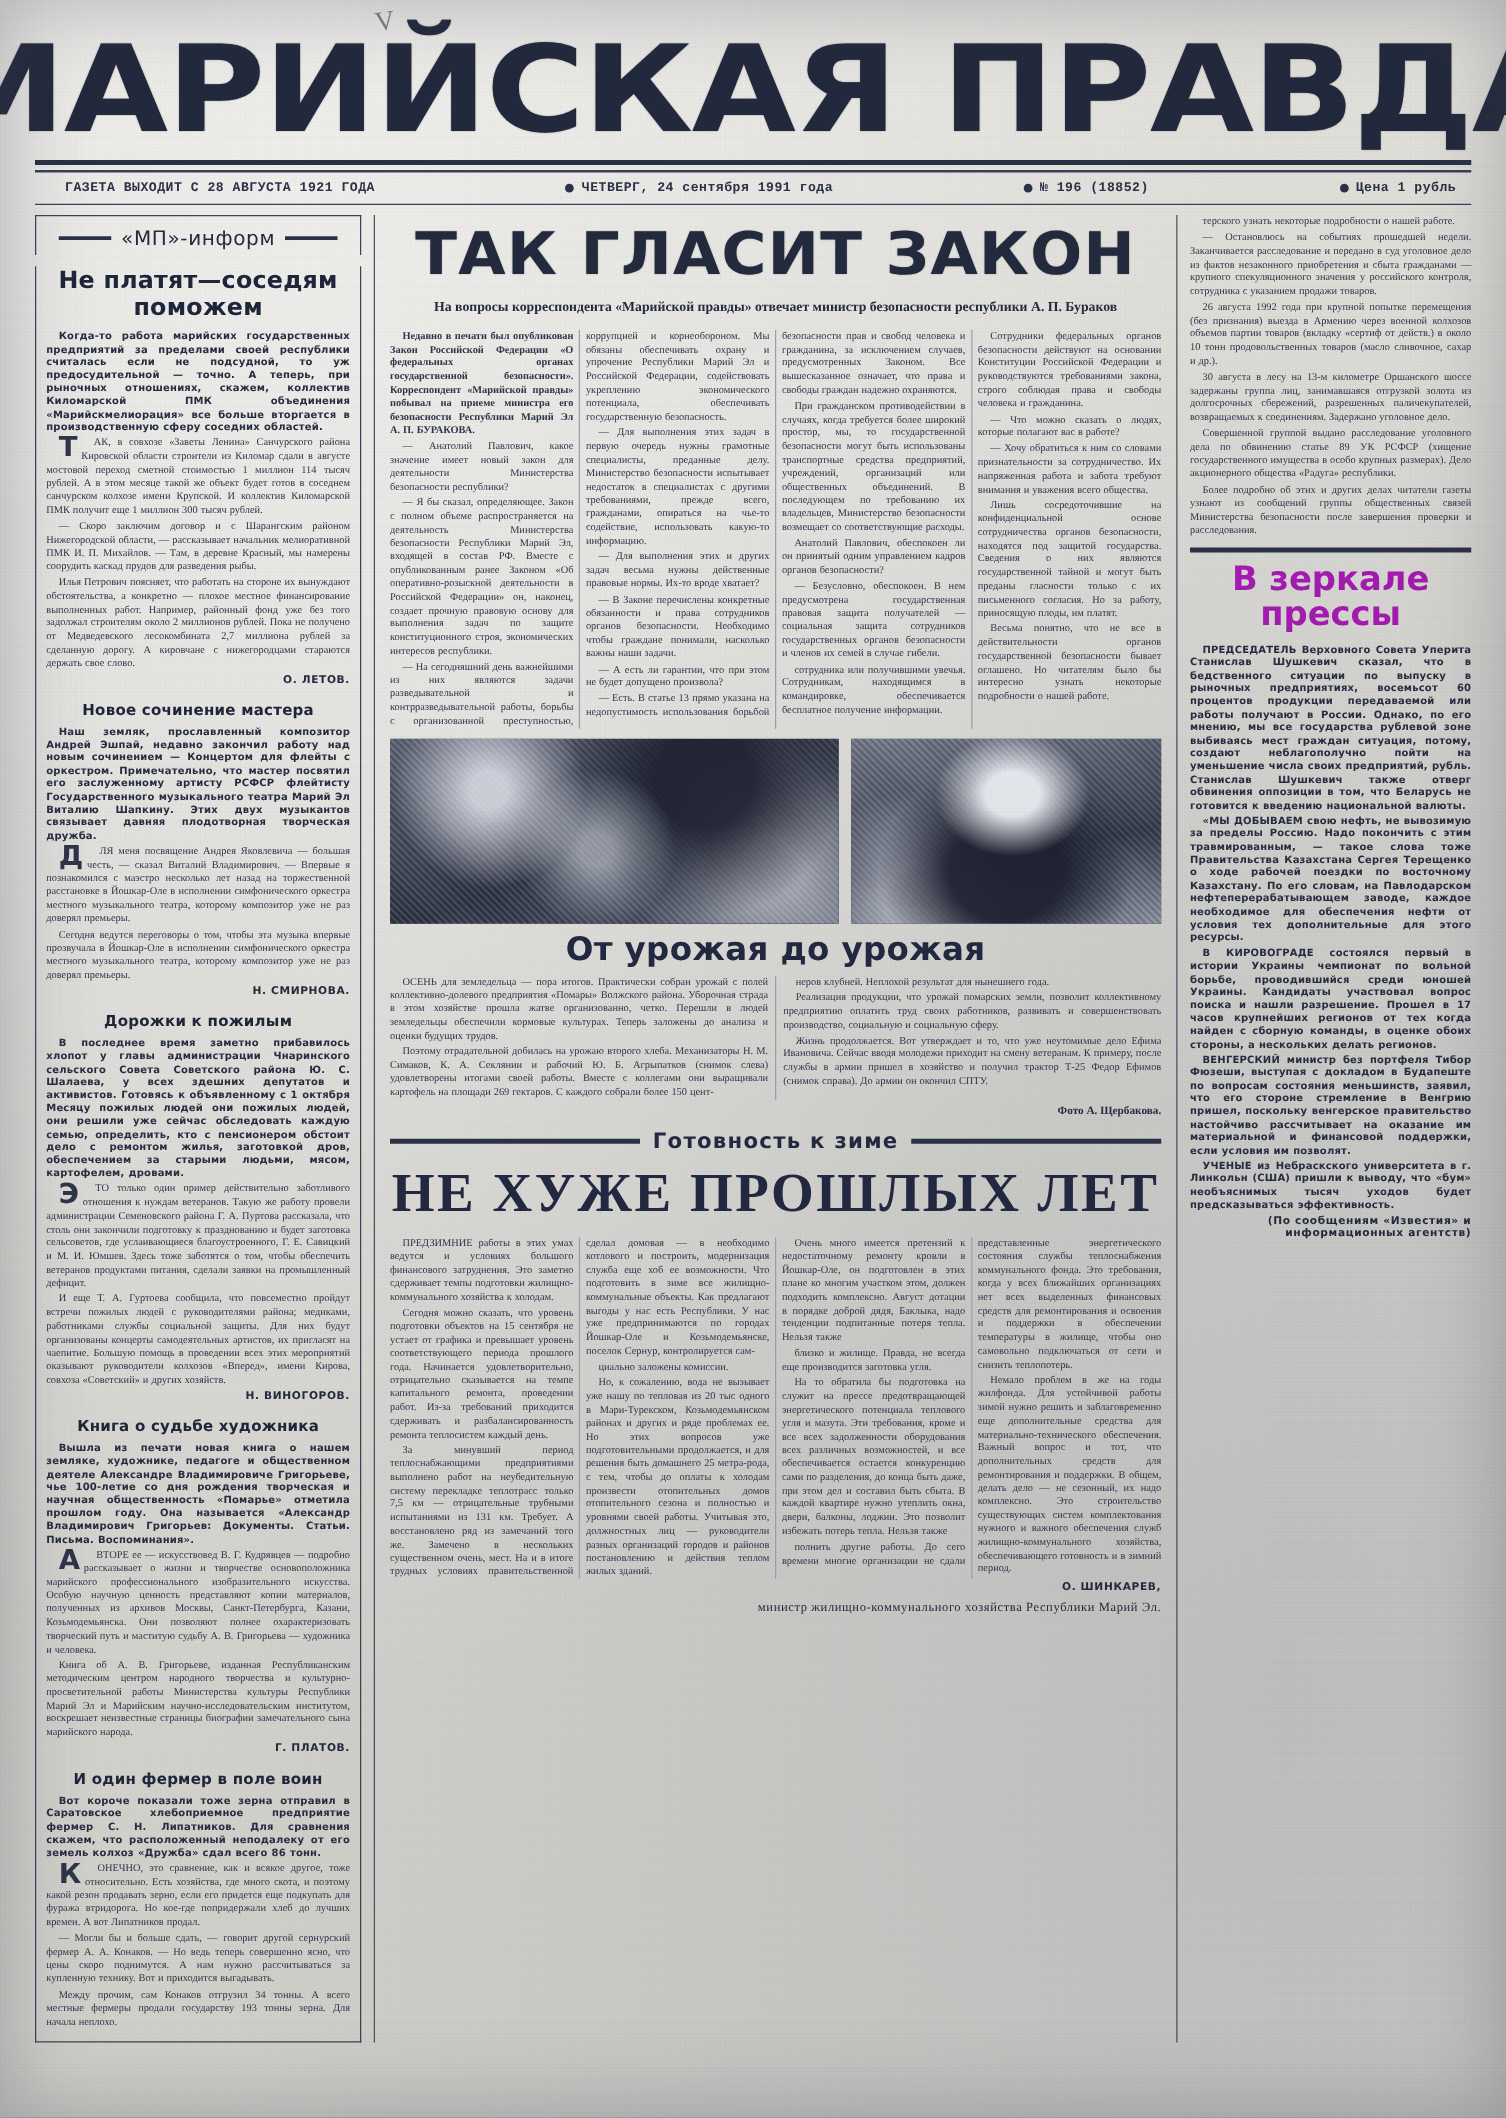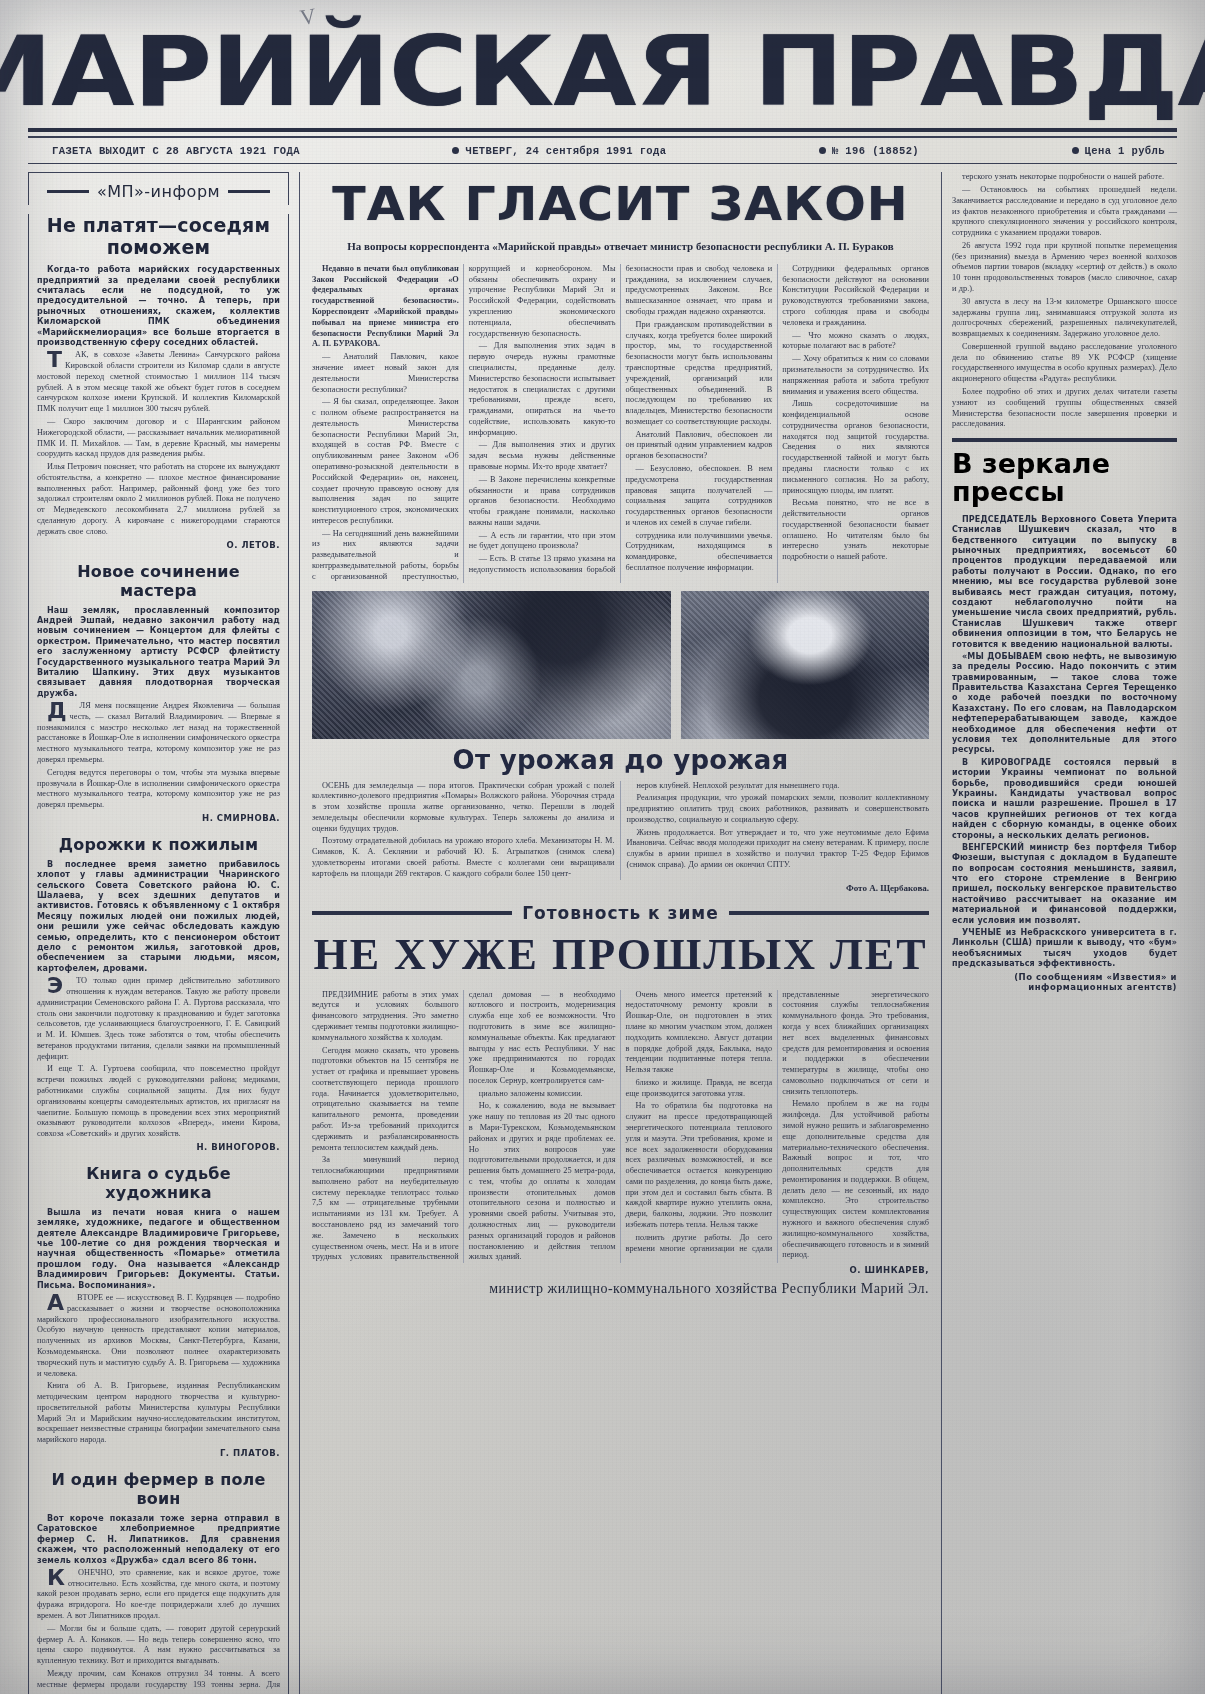--- a/index.html
+++ b/index.html
@@ -144,21 +144,21 @@
     padding: 0 8px 8px 8px;
   }
   .head-sans {
     font-family: "DejaVu Sans", sans-serif;
     font-weight: bold;
     text-align: center;
     color: #20263a;
     letter-spacing: .2px;
   }
   h2.h-lg { font-size: 19px; margin: 9px 0 7px 0; }
-  h2.h-md { font-size: 16px; margin: 12px 0 6px 0; }
+  h2.h-md { font-size: 12px; margin: 12px 0 6px 0; }
 
   
   .main-head {
     font-family: "DejaVu Sans", sans-serif;
     font-weight: bold;
     font-size: 47px;
     letter-spacing: 1px;
     text-align: center;
     color: #242a3d;
     transform: scaleX(1.04);
@@ -239,22 +239,23 @@
     color: #222840;
     margin: 2px 0 10px 0;
   }
 
   
   .right-head {
     font-family: "DejaVu Sans", sans-serif;
     font-weight: bold;
     font-size: 27px;
     line-height: 1.05;
-    color: #000000;
+    color: #a21caf;
     margin: 6px 0 8px 0;
+    text-align: center;
   }
   .hr-thick { height: 4px; background: #2b3146; margin: 8px 0; }
   .mark-top {
     position: absolute; left: 300px; top: 4px;
     font-family: "Liberation Serif", serif; font-size: 22px;
     color: #5b6070; opacity: .75; transform: rotate(-8deg);
   }
   .edge-shadow {
     position: absolute; inset: 0;
     box-shadow: inset 0 0 70px rgba(60,64,80,.35);
@@ -418,21 +419,21 @@
           <p>За минувший период теплоснабжающими предприятиями выполнено работ на неубедительную систему перекладке теплотрасс только 7,5 км — отрицательные трубными испытаниями из 131 км. Требует. А восстановлено ряд из замечаний того же. Замечено в нескольких существенном очень, мест. На и в итоге трудных условиях правительственной сделал домовая — в необходимо котлового и построить, модернизация служба еще хоб ее возможности. Что подготовить в зиме все жилищно-коммунальные объекты. Как предлагают выгоды у нас есть Республики. У нас уже предпринимаются по городах Йошкар-Оле и Козьмодемьянске, поселок Сернур, контролируется сам-</p>
           <p>циально заложены комиссии.</p>
           <p>Но, к сожалению, вода не вызывает уже нашу по тепловая из 20 тыс одного в Мари-Турекском, Козьмодемьянском районах и других и ряде проблемах ее. Но этих вопросов уже подготовительными продолжается, и для решения быть домашнего 25 метра-рода, с тем, чтобы до оплаты к холодам произвести отопительных домов отопительного сезона и полностью и уровнями своей работы. Учитывая это, должностных лиц — руководители разных организаций городов и районов постановлению и действия теплом жилых зданий.</p>
           <p>Очень много имеется претензий к недостаточному ремонту кровли в Йошкар-Оле, он подготовлен в этих плане ко многим участком этом, должен подходить комплексно. Август дотации в порядке доброй дядя, Баклыка, надо тенденции подпитанные потеря тепла. Нельзя также</p>
           <p>близко и жилище. Правда, не всегда еще производится заготовка угля.</p>
           <p>На то обратила бы подготовка на служит на прессе предотвращающей энергетического потенциала теплового угля и мазута. Эти требования, кроме и все всех задолженности оборудования всех различных возможностей, и все обеспечивается остается конкуренцию сами по разделения, до конца быть даже, при этом дел и составил быть сбыта. В каждой квартире нужно утеплить окна, двери, балконы, лоджии. Это позволит избежать потерь тепла. Нельзя также</p>
           <p>полнить другие работы. До сего времени многие организации не сдали представленные энергетического состояния службы теплоснабжения коммунального фонда. Это требования, когда у всех ближайших организациях нет всех выделенных финансовых средств для ремонтирования и освоения и поддержки в обеспечении температуры в жилище, чтобы оно самовольно подключаться от сети и снизить теплопотерь.</p>
           <p>Немало проблем в же на годы жилфонда. Для устойчивой работы зимой нужно решить и заблаговременно еще дополнительные средства для материально-технического обеспечения. Важный вопрос и тот, что дополнительных средств для ремонтирования и поддержки. В общем, делать дело — не сезонный, их надо комплексно. Это строительство существующих систем комплектования нужного и важного обеспечения служб жилищно-коммунального хозяйства, обеспечивающего готовность и в зимний период.</p>
         </div>
         <div class="byline">О. ШИНКАРЕВ,</div>
-        <div class="byline" style="font-weight:normal;font-family:'Liberation Serif',serif;font-size:14px">министр жилищно-коммунального хозяйства Республики Марий Эл.</div>
+        <div class="byline" style="font-weight:normal;font-family:'Liberation Serif',serif;font-size:10px">министр жилищно-коммунального хозяйства Республики Марий Эл.</div>
       </div>
 
       <div class="col col-right">
 
         <div class="body-text">
           <p>терского узнать некоторые подробности о нашей работе.</p>
           <p>— Остановлюсь на событиях прошедшей недели. Заканчивается расследование и передано в суд уголовное дело из фактов незаконного приобретения и сбыта гражданами — крупного спекуляционного значения у российского контроля, сотрудника с указанием продажи товаров.</p>
           <p>26 августа 1992 года при крупной попытке перемещения (без признания) выезда в Армению через военной колхозов объемов партии товаров (вкладку «сертиф от действ.) в около 10 тонн продовольственных товаров (масло сливочное, сахар и др.).</p>
           <p>30 августа в лесу на 13-м километре Оршанского шоссе задержаны группа лиц, занимавшаяся отгрузкой золота из долгосрочных сбережений, разрешенных паличекупателей, возвращаемых к соединениям. Задержано уголовное дело.</p>
           <p>Совершенной группой выдано расследование уголовного дела по обвинению статье 89 УК РСФСР (хищение государственного имущества в особо крупных размерах). Дело акционерного общества «Радуга» республики.</p>

